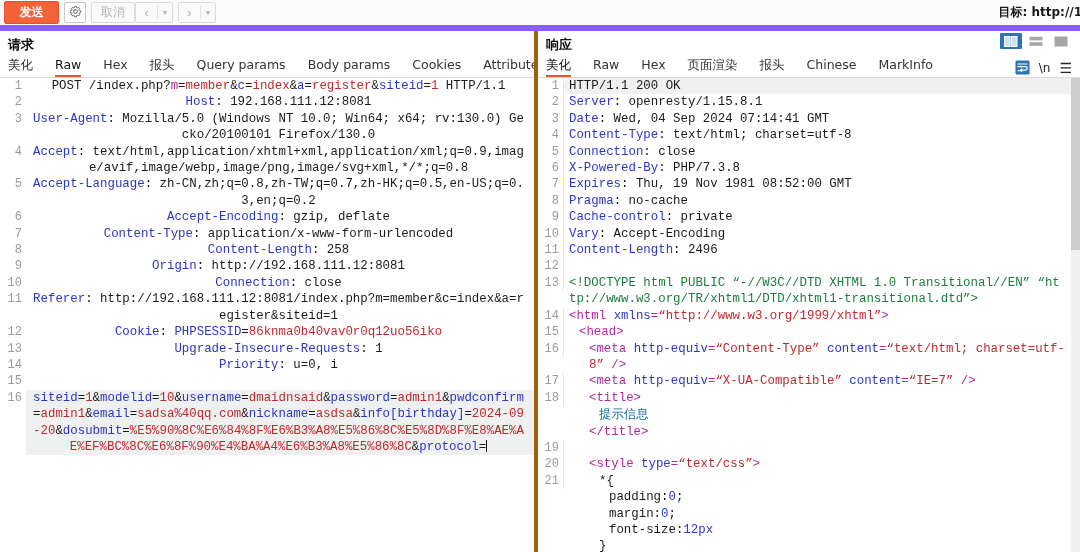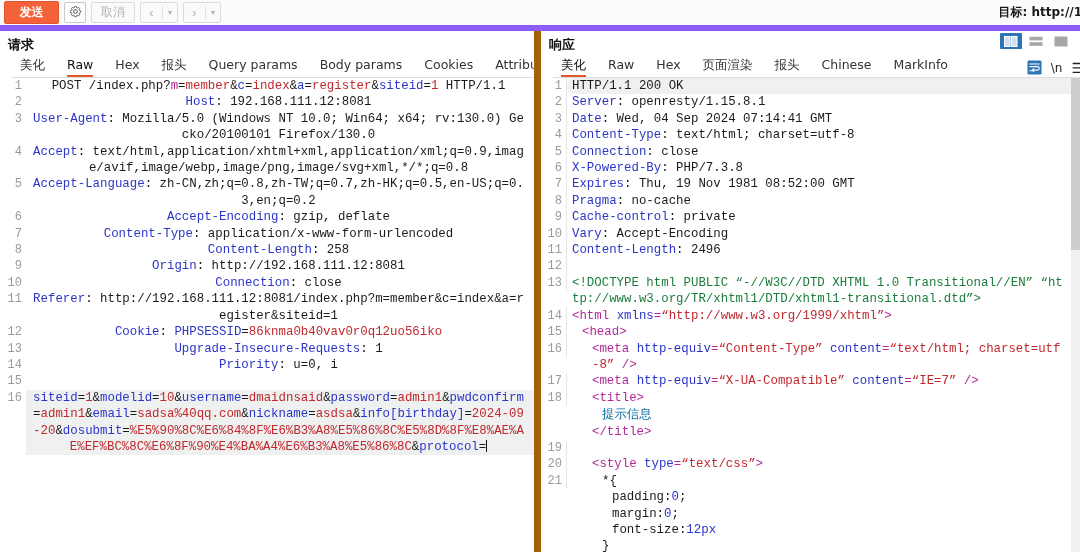--- a/index.html
+++ b/index.html
@@ -32,21 +32,21 @@
   }
   .btn-icon-sq {
     width: 22px; height: 21px; border: 1px solid #c8c8c8; border-radius: 2px;
     background: #fdfdfd; display: flex; align-items: center; justify-content: center;
     cursor: pointer; margin-right: 5px; box-sizing: border-box;
   }
   .btn-disabled {
     height: 21px; min-width: 44px; border: 1px solid #dcdcdc; border-radius: 2px;
     background: #fafafa; color: #b4b4b4; font-size: 12px;
     display: flex; align-items: center; justify-content: center;
-    padding: 0 6px; margin-right: 5px; box-sizing: border-box;
+    padding: 0 6px; box-sizing: border-box;
     font-family: "DejaVu Sans", sans-serif;
   }
   .navgrp {
     height: 21px; border: 1px solid #dcdcdc; border-radius: 2px; background: #fafafa;
     display: flex; align-items: stretch; margin-right: 5px; box-sizing: border-box;
     overflow: hidden;
   }
   .navgrp .nav-main {
     width: 21px; display: flex; align-items: center; justify-content: center;
     color: #b0b0b0; font-size: 13px; cursor: pointer;
@@ -61,21 +61,21 @@
     font-size: 12px; font-weight: bold; color: #1a1a1a;
     white-space: nowrap; overflow: hidden;
     font-family: "DejaVu Sans", sans-serif;
     padding-right: 0px; margin-right: -2px;
   }
 
   
   .panes { position: absolute; left: 0; top: 31px; width: 884px; height: 521px; }
   .pane { position: absolute; top: 0; height: 521px; background: #ffffff; box-sizing: border-box; }
   .pane-left  { left: 0;   width: 534px; }
-  .pane-right { left: 534px; width: 546px; border-left: 7px solid #a16207; }
+  .pane-right { left: 534px; width: 546px; border-left: 4px solid #a16207; }
 
   .pane-title {
     position: absolute; left: 8px; top: 5px;
     font-size: 13px; font-weight: bold; color: #111;
     font-family: "DejaVu Sans", sans-serif;
   }
 
   
   .layout-modes {
     position: absolute; right: 8px; top: 2px; display: flex; gap: 3px;
@@ -85,21 +85,21 @@
     display: flex; align-items: center; justify-content: center;
     cursor: pointer; border-radius: 1px;
   }
   .lm-active { background: #2e74b5; }
   .lm-idle   { background: transparent; }
 
   
   .tabs {
     position: absolute; left: 0; top: 24px; width: 100%; height: 23px;
     display: flex; align-items: flex-end;
-    border-bottom: 1px solid #dcdcdc; box-sizing: border-box; margin-left: 12px;
+    border-bottom: 1px solid #dcdcdc; box-sizing: border-box;
   }
   .tab {
     font-size: 12.5px; color: #333; padding: 0 0 3px 0; margin: 0 11px;
     cursor: pointer; white-space: nowrap; line-height: 15px;
     border-bottom: 2px solid transparent;
     font-family: "DejaVu Sans", sans-serif;
   }
   .tab.active { color: #111; border-bottom: 2px solid #e8572b; }
   .tab.first { margin-left: 8px; }
   .tab-caret { color: #777; font-size: 9px; margin: 0 8px 5px 4px; cursor: pointer; }

